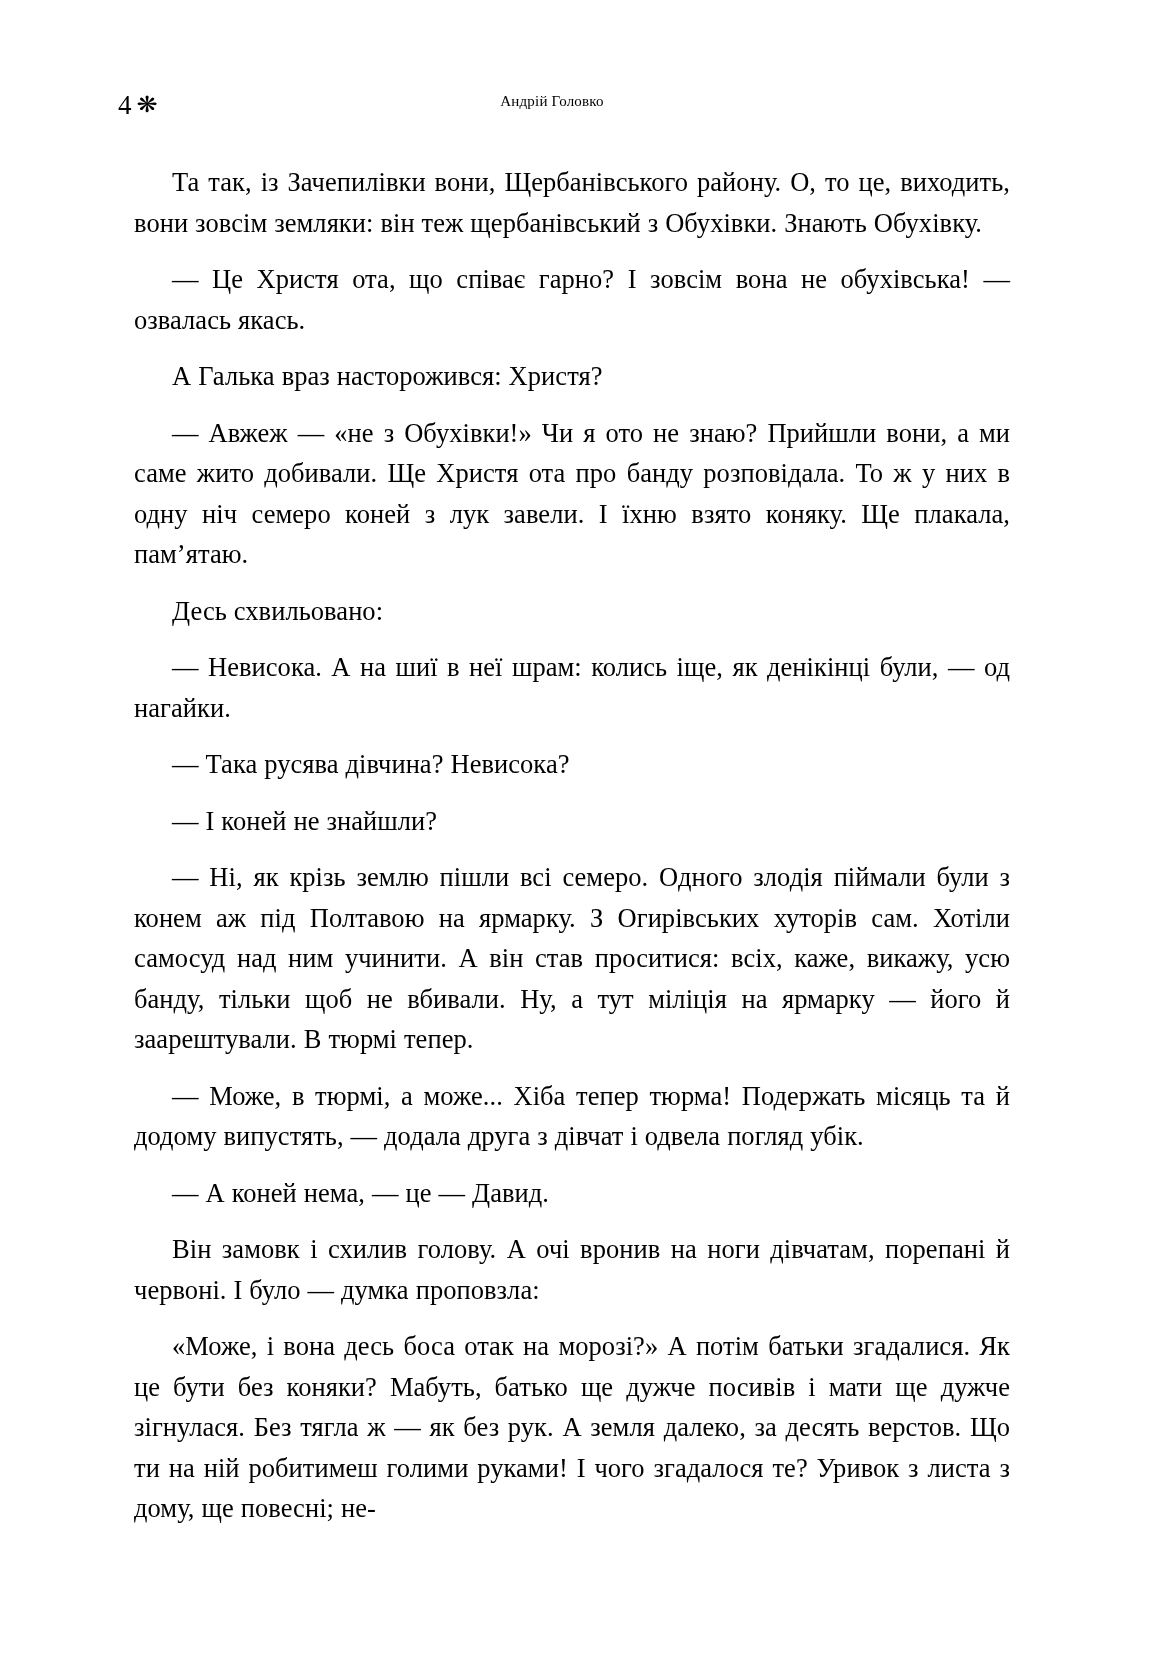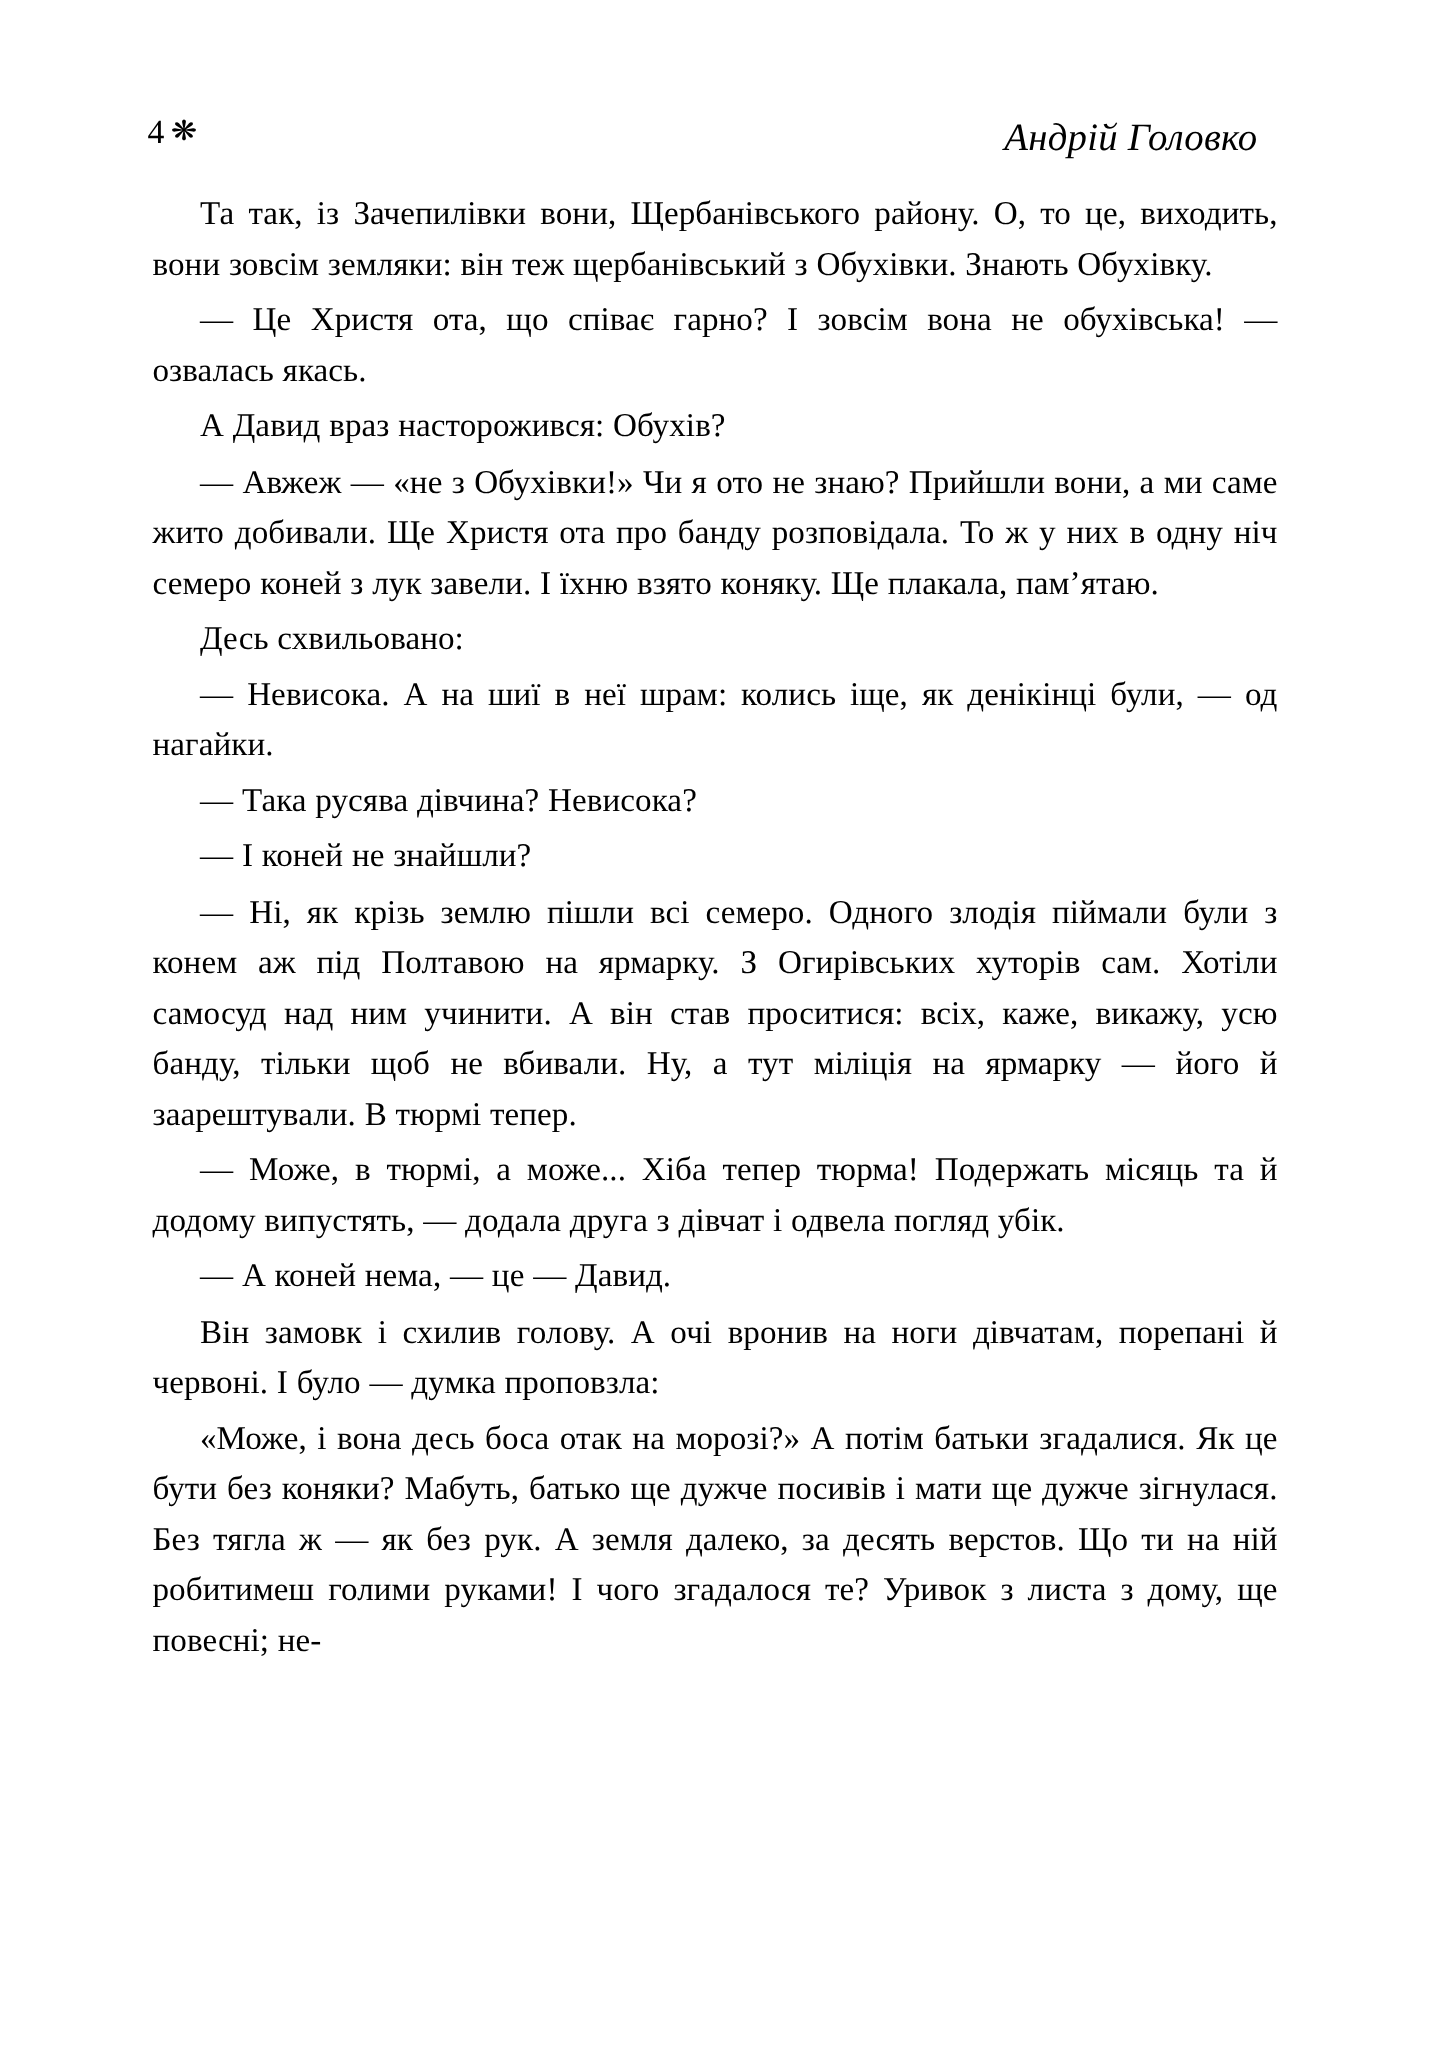--- a/index.html
+++ b/index.html
@@ -47,44 +47,43 @@
     font-size: 22px;
     line-height: 1;
     transform: translateY(-2px) scaleX(1.15);
     font-family: "DejaVu Sans", sans-serif;
   }
   .head-author {
     position: absolute;
     left: 0;
     top: 2px;
     width: 908px;
-    text-align: right;
-    font-style: italic;
-    font-size: 31px;
+    text-align: center;
+    font-size: 15px;
     line-height: 1;
     letter-spacing: 0.2px;
     transform: translateX(-20px);
   }
 
   
   .textblock {
     position: absolute;
     left: 118px;
     top: 146px;
     width: 908px;
     font-size: 26.5px;
     line-height: 40.5px;
     text-align: justify;
     text-justify: inter-word;
     hyphens: manual;
     letter-spacing: 0.05px;
     word-spacing: 0.3px;
   }
   .textblock p {
-    margin: 4px;
+    margin: 16px;
     text-indent: 38px;
   }
   .textblock p:last-child {
     
     text-align: justify;
   }
 </style>
 </head>
 <body>
 
@@ -97,21 +96,21 @@
       <span class="fleuron">❋</span>
     </div>
 
     <div class="head-author">Андрій Головко</div>
 
   </div>
 
   <div class="textblock">
       <p>Та так, із Зачепилівки вони, Щербанівського району. О, то це, виходить, вони зовсім земляки: він теж щербанівський з Обухів­ки. Знають Обухівку.</p>
       <p>— Це Христя ота, що співає гарно? І зовсім вона не обухівсь­ка! — озвалась якась.</p>
-      <p>А Давид враз насторожився: Обухів?</p>
+      <p>А Галька враз насторожився: Христя?</p>
       <p>— Авжеж — «не з Обухівки!» Чи я ото не знаю? Прийшли во­ни, а ми саме жито добивали. Ще Христя ота про банду розпові­дала. То ж у них в одну ніч семеро коней з лук завели. І їхню взято коняку. Ще плакала, пам’ятаю.</p>
       <p>Десь схвильовано:</p>
       <p>— Невисока. А на шиї в неї шрам: колись іще, як денікінці бу­ли, — од нагайки.</p>
       <p>— Така русява дівчина? Невисока?</p>
       <p>— І коней не знайшли?</p>
       <p>— Ні, як крізь землю пішли всі семеро. Одного злодія піймали були з конем аж під Полтавою на ярмарку. З Огирівських хуторів сам. Хотіли самосуд над ним учинити. А він став проситися: всіх, каже, викажу, усю банду, тільки щоб не вбивали. Ну, а тут міліція на ярмарку — його й заарештували. В тюрмі тепер.</p>
       <p>— Може, в тюрмі, а може... Хіба тепер тюрма! Подержать мі­сяць та й додому випустять, — додала друга з дівчат і одвела погляд убік.</p>
       <p>— А коней нема, — це — Давид.</p>
       <p>Він замовк і схилив голову. А очі вронив на ноги дівчатам, порепані й червоні. І було — думка проповзла:</p>
       <p>«Може, і вона десь боса отак на морозі?» А потім батьки зга­далися. Як це бути без коняки? Мабуть, батько ще дужче посивів і мати ще дужче зігнулася. Без тягла ж — як без рук. А земля да­леко, за десять верстов. Що ти на ній робитимеш голими рука­ми! І чого згадалося те? Уривок з листа з дому, ще повесні; не-</p>

